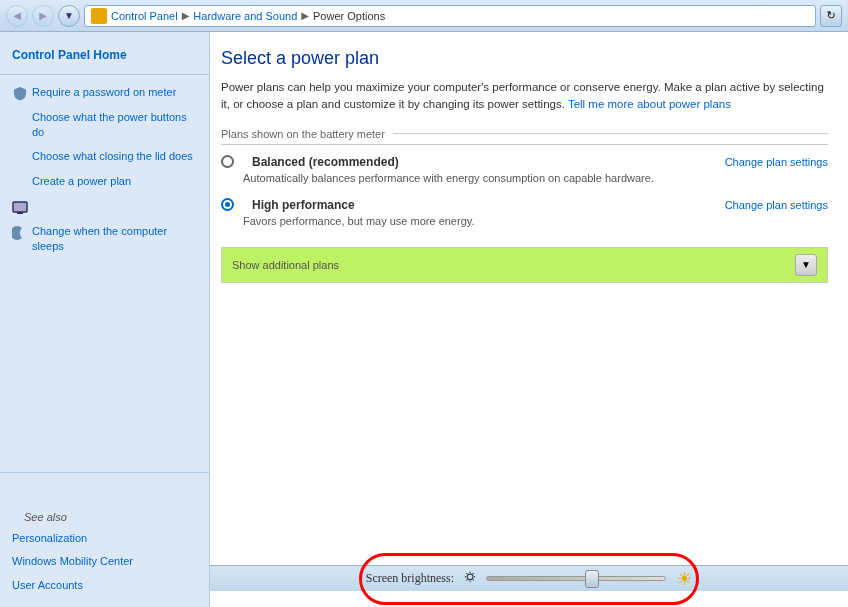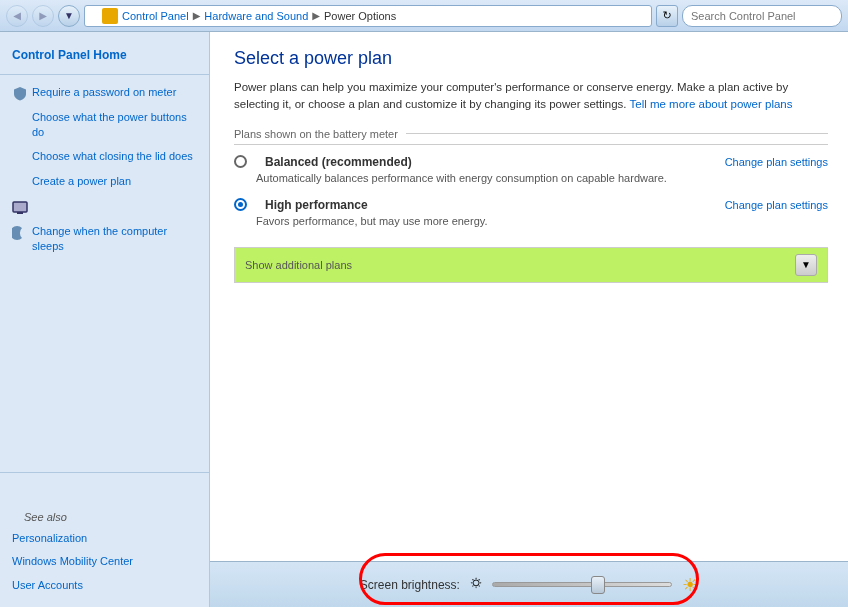--- a/index.html
+++ b/index.html
@@ -33,21 +33,21 @@
     }
     .nav-btn.disabled { opacity: 0.4; }
     .address-bar {
       flex: 1;
       height: 22px;
       background: #fff;
       border: 1px solid #88aacc;
       border-radius: 3px;
       display: flex;
       align-items: center;
-      padding: 0 17px;
+      padding: 0 6px;
       font-size: 11px;
       color: #333;
       gap: 4px;
     }
     .address-bar .icon-folder {
       width: 16px; height: 16px;
       background: #e8a800;
       border-radius: 2px;
       display: inline-block;
     }
@@ -120,21 +120,21 @@
       font-size: 11px;
       color: #555;
       font-style: italic;
       margin-top: 26px;
     }
 
     
     .content {
       flex: 1;
       background: #fff;
-      padding: 16px 20px 0 24px;
+      padding: 16px 20px 0 11px;
       overflow-y: auto;
       position: relative;
       display: flex;
       flex-direction: column;
     }
     .page-title {
       font-size: 18px;
       color: #003399;
       font-weight: normal;
       margin-bottom: 10px;
@@ -239,29 +239,30 @@
       background: linear-gradient(to bottom, #eee, #ccc);
       border-radius: 3px;
       display: flex; align-items: center; justify-content: center;
       cursor: pointer;
       font-size: 10px;
     }
 
     
     .bottom-bar {
       position: absolute;
-      bottom: 0;
+      bottom: 16px;
       left: 0; right: 0;
-      height: 46px;
+      height: 26px;
       background: linear-gradient(to bottom, #d4e5f5, #c0d8ec);
       border-top: 1px solid #9ab4cc;
       display: flex;
       align-items: center;
       justify-content: center;
       gap: 10px;
+      font-family: Liberation Serif, serif;
     }
     .brightness-label {
       font-size: 12px;
       color: #333;
     }
     .brightness-icon-sun-sm {
       font-size: 14px;
     }
     .brightness-slider-track {
       width: 180px;
@@ -317,21 +318,20 @@
     <span class="icon-folder"></span>
     <span class="breadcrumb-link">Control Panel</span>
     <span class="breadcrumb-arrow">▶</span>
     <span class="breadcrumb-link">Hardware and Sound</span>
     <span class="breadcrumb-arrow">▶</span>
     <span>Power Options</span>
   </div>
   <button class="refresh-btn">
     <span>↻</span>
   </button>
-  <input class="search-box" type="text" placeholder="Search Control Panel" style="">
 </div>
 
 <div class="main-container">
 
   <div class="sidebar">
     <div class="sidebar-home">Control Panel Home</div>
     <div class="sidebar-divider"></div>
 
     <div class="sidebar-link">
       <svg class="link-icon" viewBox="0 0 16 16" fill="none">

